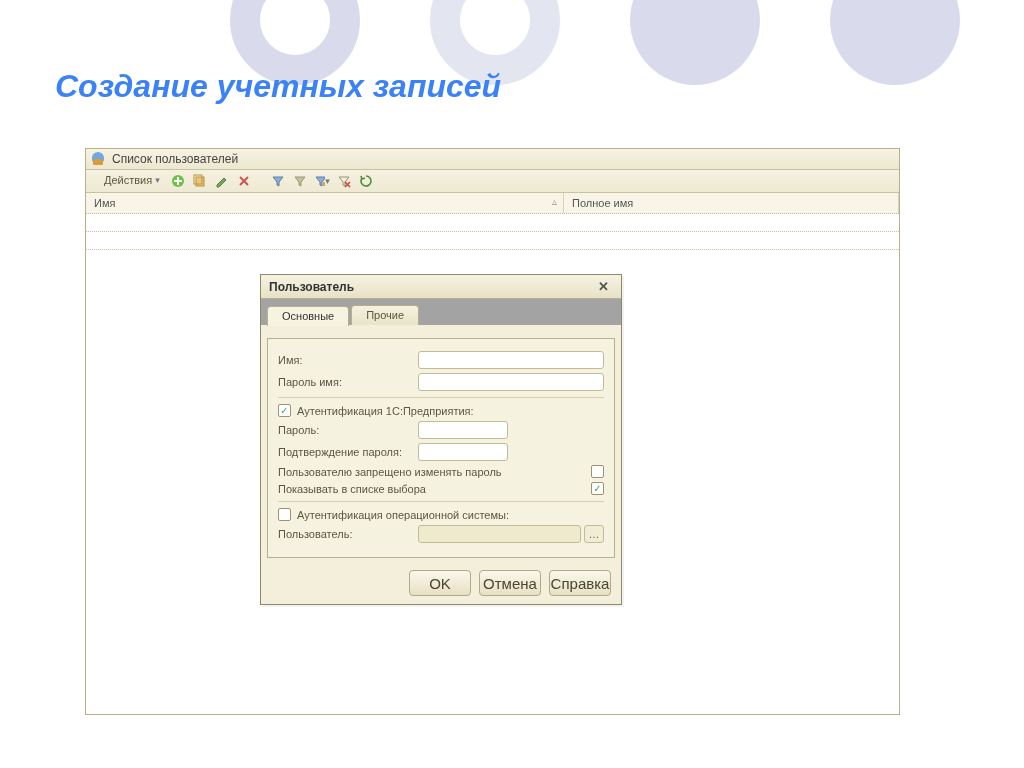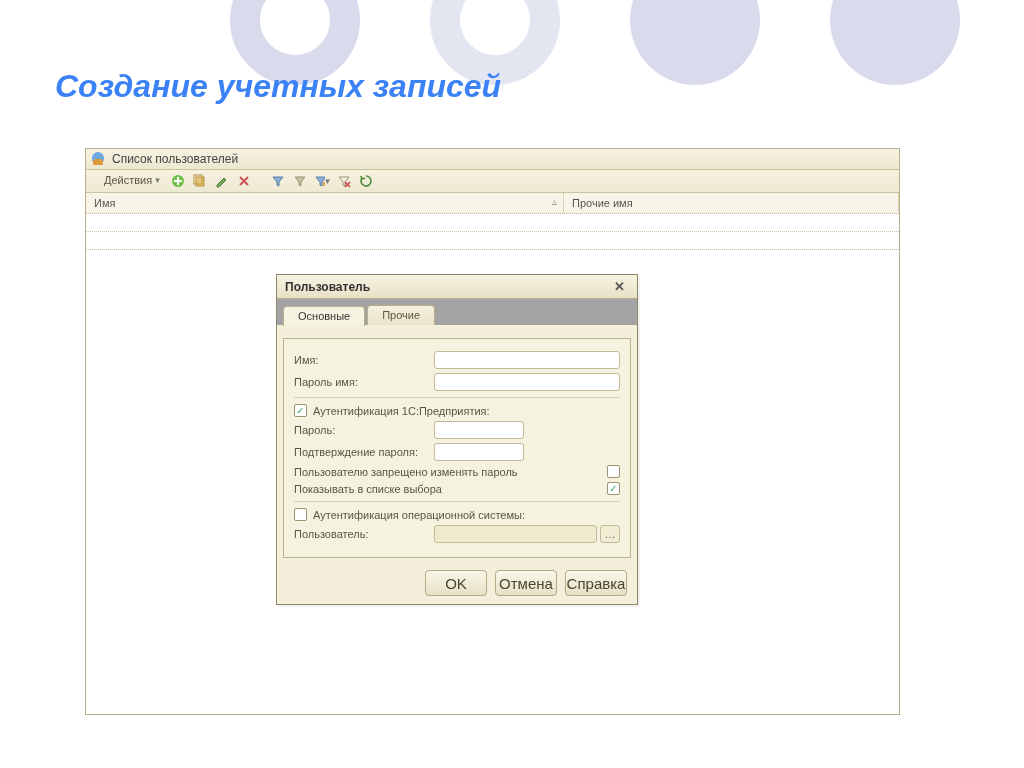--- a/index.html
+++ b/index.html
@@ -93,21 +93,21 @@
   .grid-dotline {
     position:absolute; top:0; left:0; right:0;
     border-bottom:1px dotted #c8c2a0;
     height:18px;
   }
   .grid-dotline2 { top:18px; }
   .dropdown-arrow { font-size:9px; color:#777; }
   
   .dlg {
     position:absolute;
-    left:276px;
+    left:260px;
     top:274px;
     width:362px;
     background:#f3efdb;
     border:1px solid #8c8868;
     box-shadow: 2px 2px 0 rgba(0,0,0,.05);
   }
   .dlg-title {
     display:flex;
     justify-content:space-between;
     align-items:center;
@@ -269,21 +269,21 @@
           <path d="M2 2l1 3 3-1" fill="none" stroke="#4a8a3a" stroke-width="1.6"></path>
         </svg>
       </span>
   </div>
   <div class="apps-cols">
     <div class="col col-name">
       <span>Имя</span>
       <span class="col-sort">▵</span>
     </div>
     <div class="col col-full">
-      <span>Прочие имя</span>
+      <span>Полное имя</span>
     </div>
   </div>
   <div class="apps-grid">
     <div class="grid-dotline"></div>
     <div class="grid-dotline grid-dotline2"></div>
   </div>
 </div>
 
 <div class="dlg">
   <div class="dlg-title">

